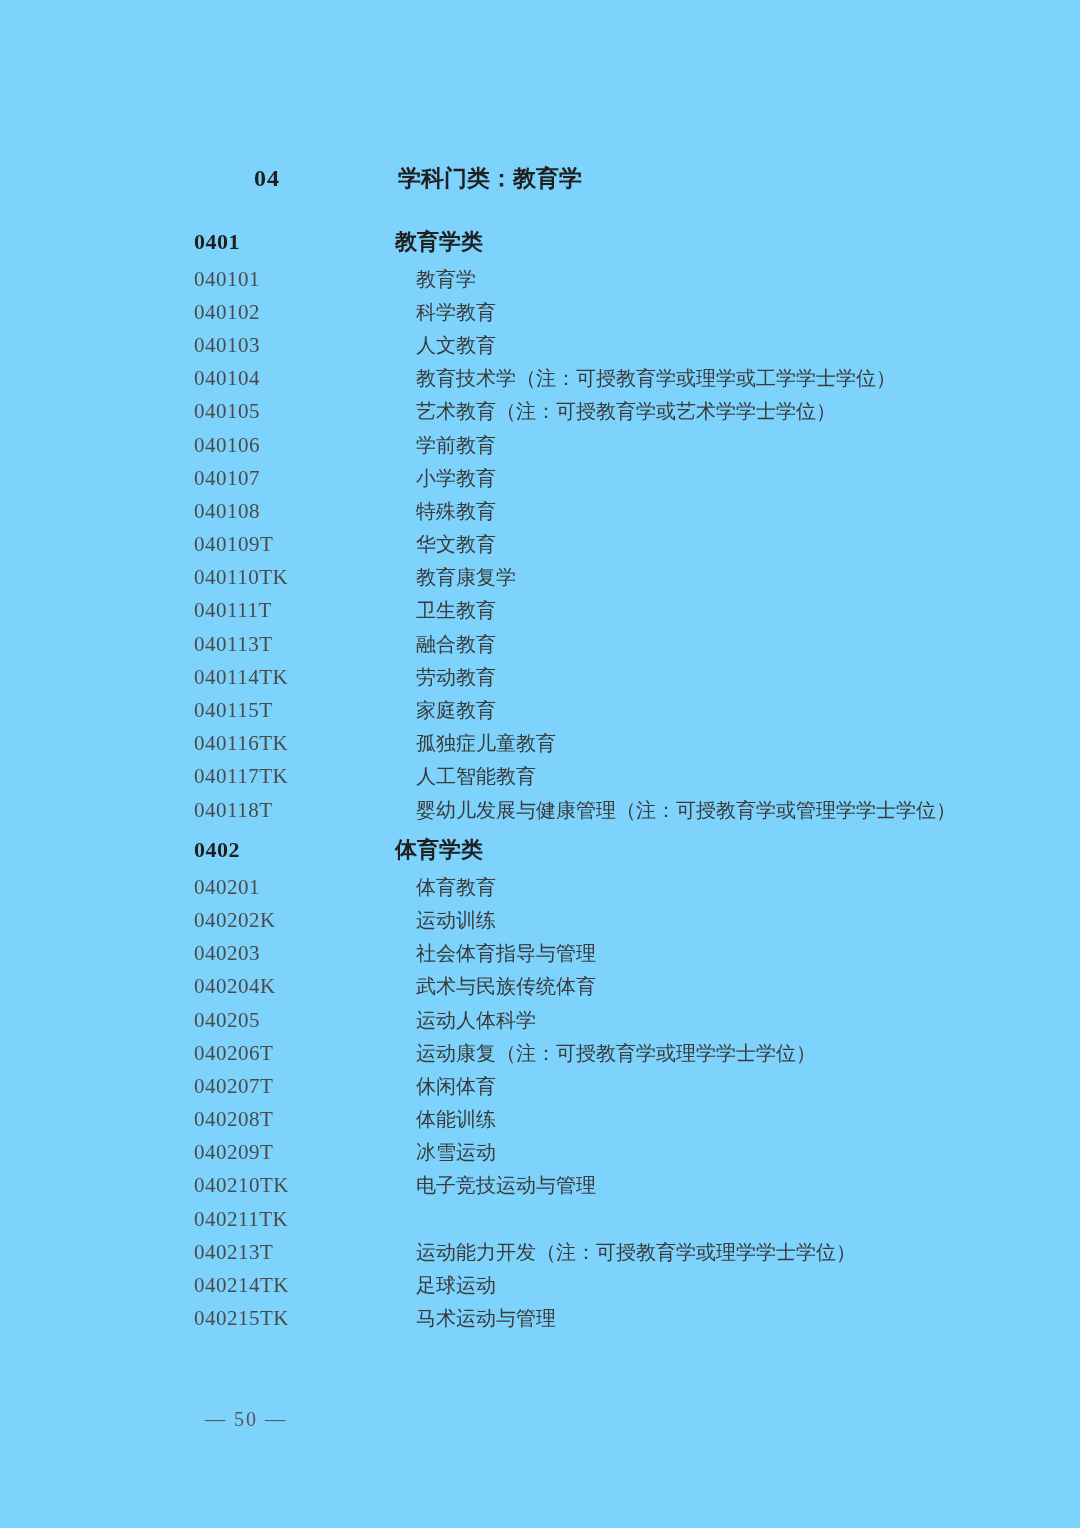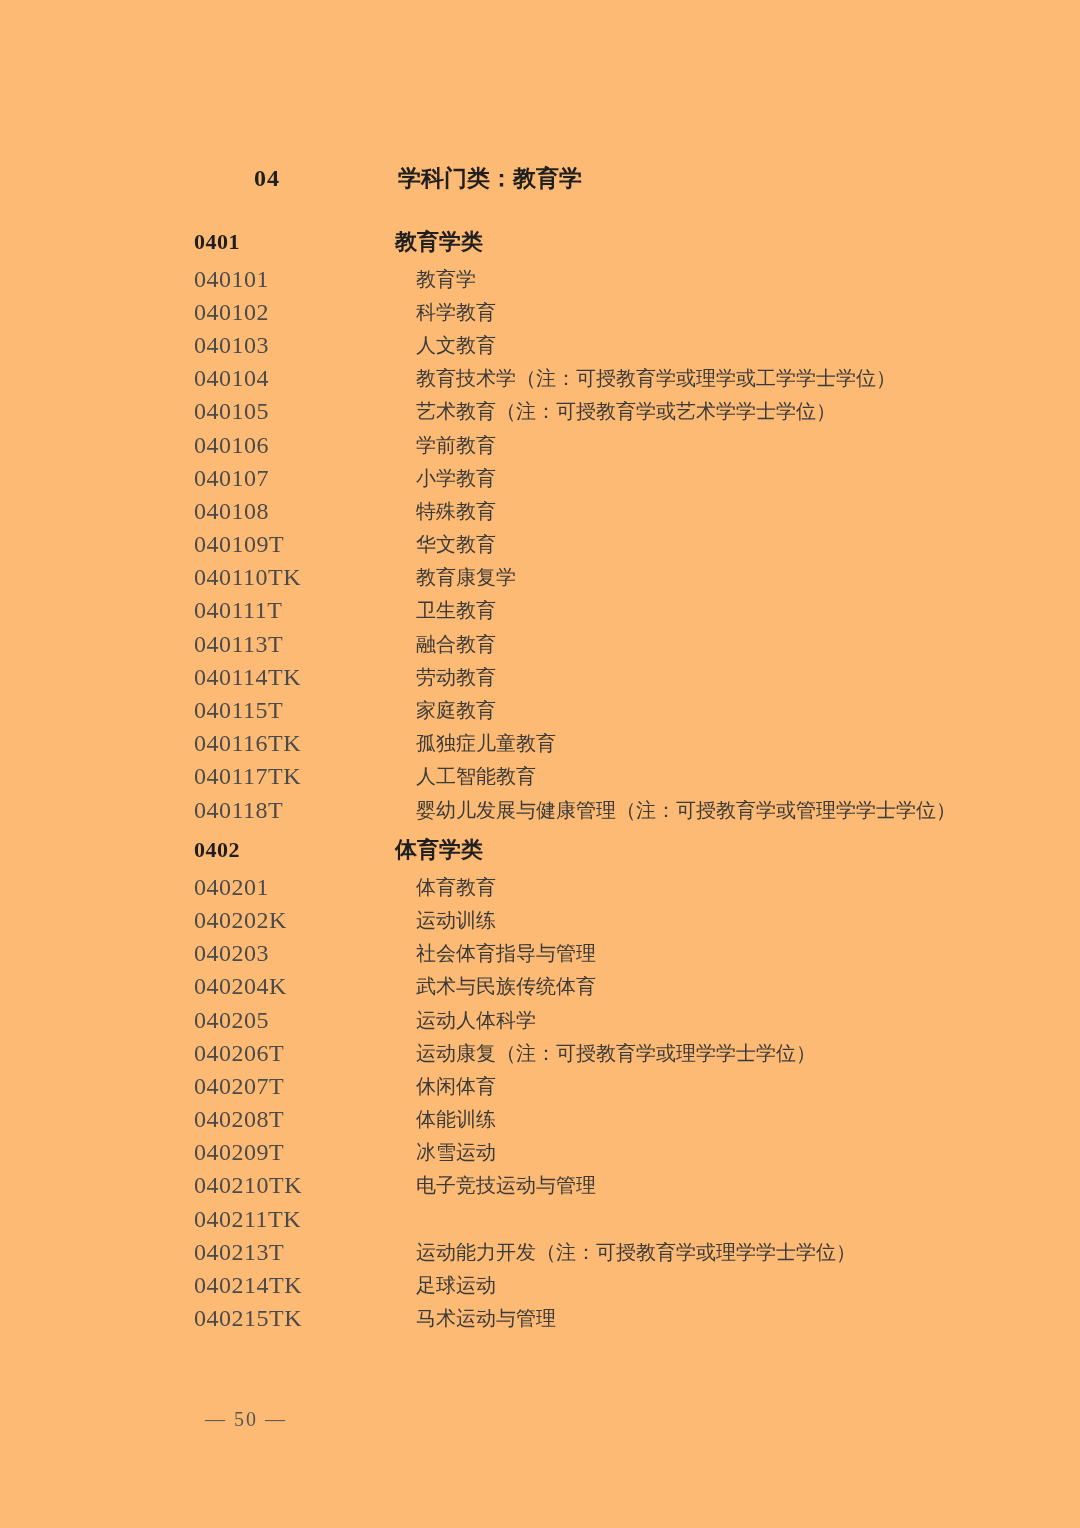--- a/index.html
+++ b/index.html
@@ -11,21 +11,21 @@
     width: 1080px;
     height: 1528px;
     overflow: hidden;
     font-family: "Liberation Serif", "DejaVu Serif", serif;
     color: #3a3a3a;
   }
   .page {
     position: relative;
     width: 1080px;
     height: 1528px;
-    background: #fdba74;
+    background: #7dd3fc;
   }
   
   .doc-header {
     position: absolute;
     top: 163px;
     left: 0;
     width: 100%;
     height: 30px;
   }
   .doc-header .cat-code {
@@ -85,21 +85,21 @@
   .item {
     position: relative;
     height: 33.2px;
   }
   .item .code {
     position: absolute;
     left: 181px;
     top: 50%;
     transform: translateY(-50%);
     font-family: "Liberation Serif", "DejaVu Serif", serif;
-    font-size: 24px;
+    font-size: 21px;
     color: #4a4a4a;
     letter-spacing: 0.5px;
   }
   .item .name {
     position: absolute;
     left: 403px;
     top: 50%;
     transform: translateY(-50%);
     font-family: "Liberation Serif", "DejaVu Serif", serif;
     font-size: 20px;

